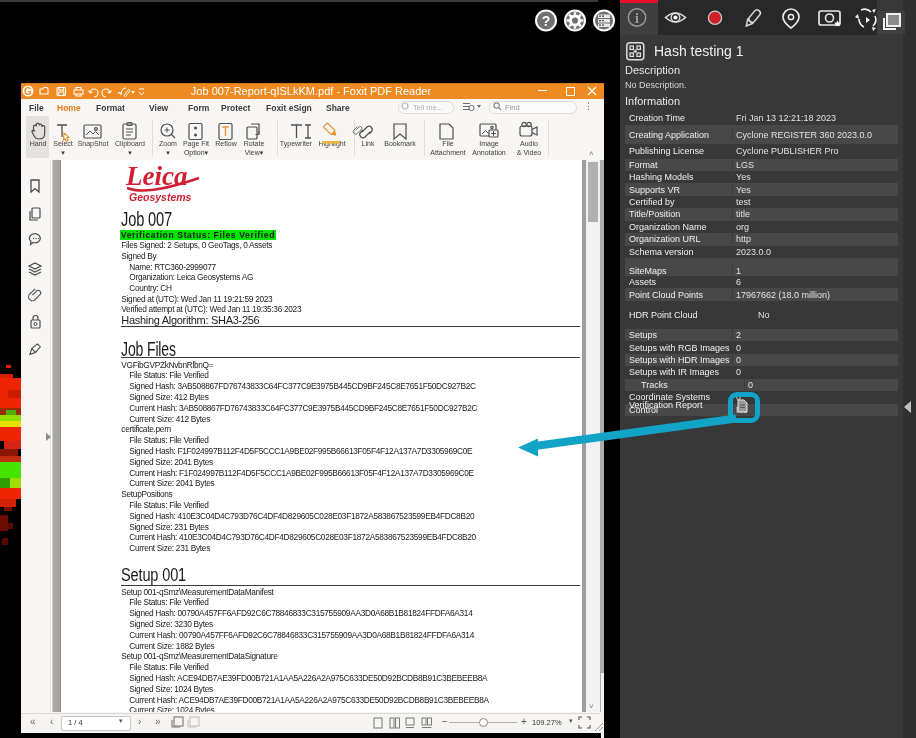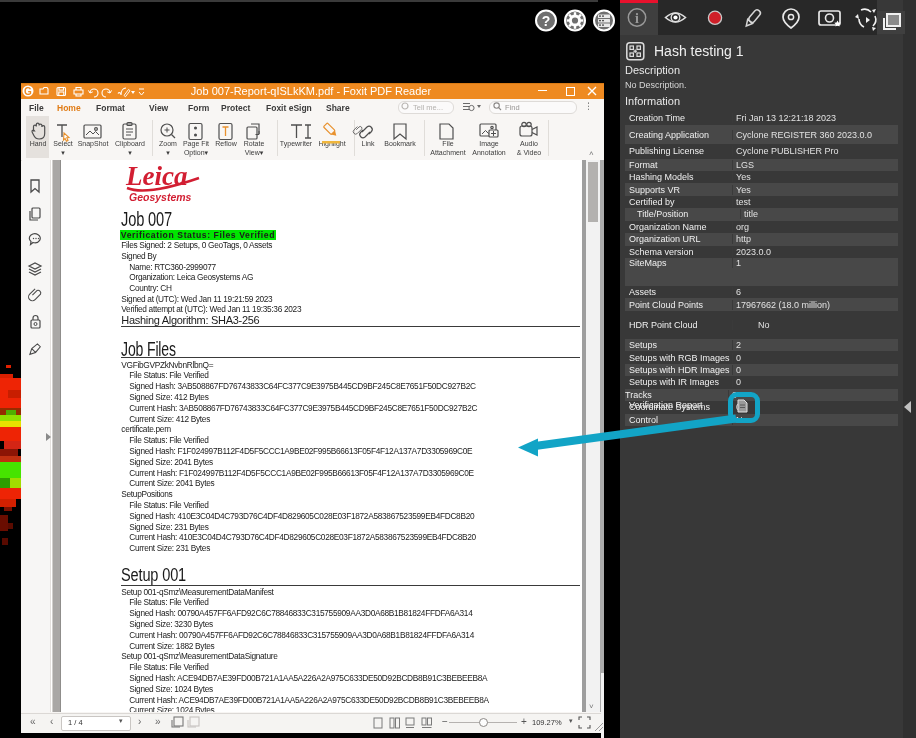--- a/index.html
+++ b/index.html
@@ -159,36 +159,36 @@
     </div>
     <div style="display:flex;height:12.45px;background:#484848;align-items:center;">
       <div style="width:103px;padding-left:4px;font-size:9px;color:#f0f0f0;white-space:nowrap;overflow:hidden;border-right:1px solid #3a3a3a;flex:none;">Supports VR</div>
       <div style="font-size:9px;color:#e2e2e2;padding-left:3px;white-space:nowrap;">Yes</div>
     </div>
     <div style="display:flex;height:12.45px;align-items:center;">
       <div style="width:103px;padding-left:4px;font-size:9px;color:#f0f0f0;white-space:nowrap;overflow:hidden;border-right:1px solid #3a3a3a;flex:none;">Certified by</div>
       <div style="font-size:9px;color:#e2e2e2;padding-left:3px;white-space:nowrap;">test</div>
     </div>
     <div style="display:flex;height:12.45px;background:#484848;align-items:center;">
-      <div style="width:103px;padding-left:12px;font-size:9px;color:#f0f0f0;white-space:nowrap;overflow:hidden;border-right:1px solid #3a3a3a;flex:none;">Title/Position</div>
+      <div style="width:103px;padding-left:4px;font-size:9px;color:#f0f0f0;white-space:nowrap;overflow:hidden;border-right:1px solid #3a3a3a;flex:none;">Title/Position</div>
       <div style="font-size:9px;color:#e2e2e2;padding-left:3px;white-space:nowrap;">title</div>
     </div>
     <div style="display:flex;height:12.45px;align-items:center;">
       <div style="width:103px;padding-left:4px;font-size:9px;color:#f0f0f0;white-space:nowrap;overflow:hidden;border-right:1px solid #3a3a3a;flex:none;">Organization Name</div>
       <div style="font-size:9px;color:#e2e2e2;padding-left:3px;white-space:nowrap;">org</div>
     </div>
     <div style="display:flex;height:12.45px;background:#484848;align-items:center;">
       <div style="width:103px;padding-left:4px;font-size:9px;color:#f0f0f0;white-space:nowrap;overflow:hidden;border-right:1px solid #3a3a3a;flex:none;">Organization URL</div>
       <div style="font-size:9px;color:#e2e2e2;padding-left:3px;white-space:nowrap;">http</div>
     </div>
     <div style="display:flex;height:12.45px;align-items:center;">
       <div style="width:103px;padding-left:4px;font-size:9px;color:#f0f0f0;white-space:nowrap;overflow:hidden;border-right:1px solid #3a3a3a;flex:none;">Schema version</div>
       <div style="font-size:9px;color:#e2e2e2;padding-left:3px;white-space:nowrap;">2023.0.0</div>
     </div>
-    <div style="display:flex;height:28px;background:#484848;align-items:flex-start;">
+    <div style="display:flex;height:18px;background:#484848;align-items:flex-end;">
       <div style="width:103px;padding-left:4px;font-size:9px;color:#f0f0f0;white-space:nowrap;overflow:hidden;border-right:1px solid #3a3a3a;flex:none;">SiteMaps</div>
       <div style="font-size:9px;color:#e2e2e2;padding-left:3px;white-space:nowrap;">1</div>
     </div>
     <div style="display:flex;height:12.45px;align-items:center;">
       <div style="width:103px;padding-left:4px;font-size:9px;color:#f0f0f0;white-space:nowrap;overflow:hidden;border-right:1px solid #3a3a3a;flex:none;">Assets</div>
       <div style="font-size:9px;color:#e2e2e2;padding-left:3px;white-space:nowrap;">6</div>
     </div>
     <div style="display:flex;height:12.45px;background:#484848;align-items:center;">
       <div style="width:103px;padding-left:4px;font-size:9px;color:#f0f0f0;white-space:nowrap;overflow:hidden;border-right:1px solid #3a3a3a;flex:none;">Point Cloud Points</div>
       <div style="font-size:9px;color:#e2e2e2;padding-left:3px;white-space:nowrap;">17967662 (18.0 million)</div>
@@ -207,21 +207,21 @@
     </div>
     <div style="display:flex;height:12.45px;background:#484848;align-items:center;">
       <div style="width:103px;padding-left:4px;font-size:9px;color:#f0f0f0;white-space:nowrap;overflow:hidden;border-right:1px solid #3a3a3a;flex:none;">Setups with HDR Images</div>
       <div style="font-size:9px;color:#e2e2e2;padding-left:3px;white-space:nowrap;">0</div>
     </div>
     <div style="display:flex;height:12.45px;align-items:center;">
       <div style="width:103px;padding-left:4px;font-size:9px;color:#f0f0f0;white-space:nowrap;overflow:hidden;border-right:1px solid #3a3a3a;flex:none;">Setups with IR Images</div>
       <div style="font-size:9px;color:#e2e2e2;padding-left:3px;white-space:nowrap;">0</div>
     </div>
     <div style="display:flex;height:12.45px;background:#484848;align-items:center;">
-      <div style="width:103px;padding-left:0;font-size:9px;color:#f0f0f0;white-space:nowrap;overflow:hidden;border-right:1px solid #3a3a3a;flex:none;">Tracks</div>
+      <div style="width:103px;padding-left:16px;font-size:9px;color:#f0f0f0;white-space:nowrap;overflow:hidden;border-right:1px solid #3a3a3a;flex:none;">Tracks</div>
       <div style="font-size:9px;color:#e2e2e2;padding-left:3px;white-space:nowrap;">0</div>
     </div>
     <div style="display:flex;height:12.45px;align-items:center;">
       <div style="width:103px;padding-left:4px;font-size:9px;color:#f0f0f0;white-space:nowrap;overflow:hidden;border-right:1px solid #3a3a3a;flex:none;">Coordinate Systems</div>
       <div style="font-size:9px;color:#e2e2e2;padding-left:3px;white-space:nowrap;">0</div>
     </div>
     <div style="display:flex;height:12.45px;background:#484848;align-items:center;">
       <div style="width:103px;padding-left:4px;font-size:9px;color:#f0f0f0;white-space:nowrap;overflow:hidden;border-right:1px solid #3a3a3a;flex:none;">Control</div>
       <div style="font-size:9px;color:#e2e2e2;padding-left:3px;white-space:nowrap;">No</div>
     </div>

